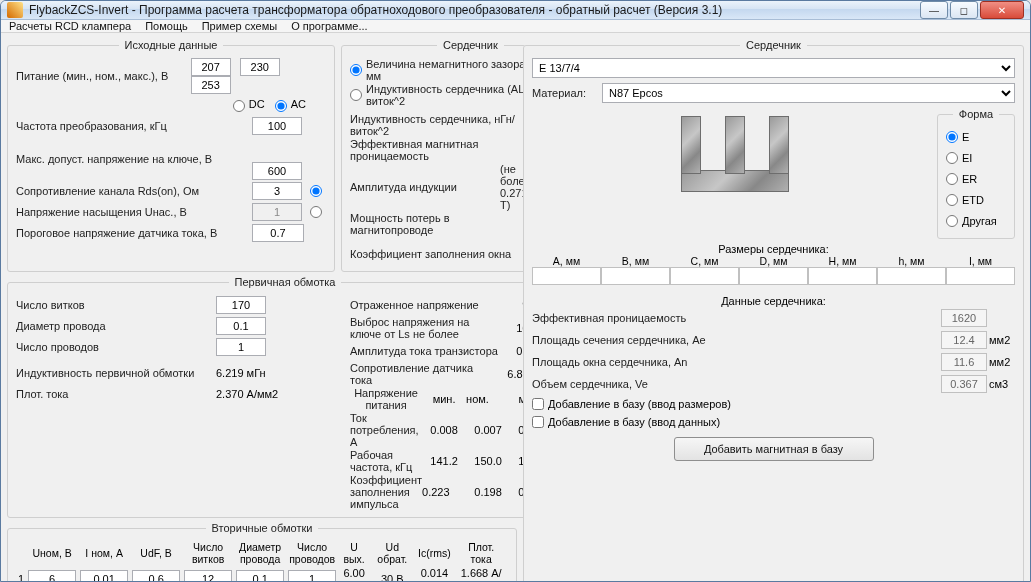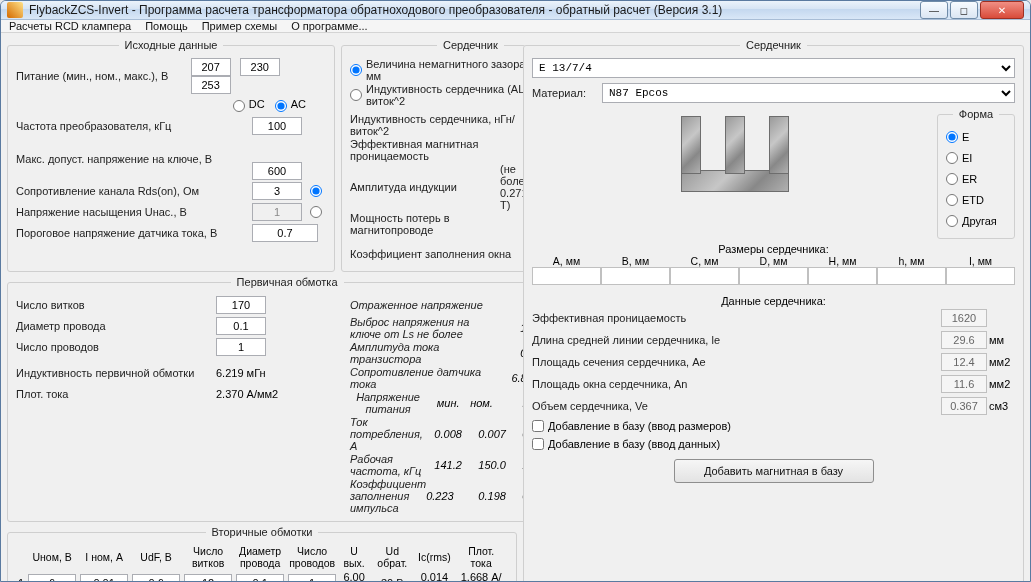--- a/index.html
+++ b/index.html
@@ -94,21 +94,21 @@
   input.txt, select.txt {
     border: 1px solid #abadb3;
     background: #fff;
     font: inherit;
     padding: 1px 3px;
     height: 18px;
     text-align: center;
   }
   input.txt[readonly]{ background:#fff; color:#555;}
   input.txt.dis { background:#f0f0f0; color:#888; }
-  select.txt { text-align: left; height: 20px; padding: 0 2px; font-family: Liberation Mono, monospace; }
+  select.txt { text-align: left; height: 20px; padding: 0 2px; }
   .radio, .chk {
     width: 12px; height: 12px;
     margin: 0 4px 0 0;
     vertical-align: middle;
   }
   .btn {
     height: 24px;
     padding: 0 16px;
     background: linear-gradient(to bottom,#f6f6f6,#e3e3e3);
     border: 1px solid #8e8e8e;
@@ -118,21 +118,21 @@
   }
   
   .src-upper { display:flex; gap:6px; }
   .src-inputs { width: 335px; }
   .src-core { flex:1; }
   .triple input { width: 40px; margin-right: 6px; }
   .valcol { text-align: right; width: 60px; }
   
   .prim-grid { display:flex; gap:8px; }
   .prim-left { width: 326px; }
-  .prim-right { flex:1;font-style:italic; }
+  .prim-right { flex:1; }
   
   table.sec { border-collapse: collapse; width:100%; }
   table.sec th { font-weight: normal; padding: 1px 2px; text-align:center; font-size:10.5px;}
   table.sec td { padding: 1px 2px; text-align:center; }
   table.sec input { width: 48px; }
   
   .core-top { display:flex; }
   .core-sel { flex:1; }
   .core-shape { width: 78px; }
   .coreimg {
@@ -188,40 +188,40 @@
               <input class="txt" value="207" style="">
               <input class="txt" value="230" style="">
               <input class="txt" value="253" style="">
             </span>
           </div>
           <div class="row" style="justify-content:flex-end; gap:10px; padding-right:20px">
             <label><input type="radio" class="radio" style=""><span>DC</span></label>
             <label><input type="radio" class="radio" checked="" style=""><span>AC</span></label>
           </div>
           <div class="row">
-            <span class="lbl" style="width:236px">Частота преобразователя, кГц</span>
+            <span class="lbl" style="width:236px">Частота преобразования, кГц</span>
             <input class="txt" style="width: 50px;" value="100">
           </div>
           <div class="row">
             <span class="lbl" style="width:236px">Макс. допуст. напряжение на ключе, В</span>
             <input class="txt" style="width: 50px; margin-top: 25px;" value="600">
           </div>
           <div class="row">
             <span class="lbl" style="width:236px">Сопротивление канала Rds(on), Ом</span>
             <input class="txt" style="width: 50px;" value="3">
             <input type="radio" class="radio" checked="" style="margin-left: 8px;">
           </div>
           <div class="row">
             <span class="lbl" style="width:236px">Напряжение насыщения Uнас., В</span>
             <input class="txt dis" style="width: 50px;" readonly="" value="1">
             <input type="radio" class="radio" style="margin-left: 8px;">
           </div>
           <div class="row">
             <span class="lbl" style="width:236px">Пороговое напряжение датчика тока, В</span>
-            <input class="txt" style="width: 66px;" value="0.7">
+            <input class="txt" style="width: 52px;" value="0.7">
           </div>
         </fieldset>
 
         <fieldset class="group src-core">
           <legend>Сердечник</legend>
           <div class="row">
             <input type="radio" class="radio" checked="" style="">
             <span class="lbl" style="flex:1">Величина немагнитного зазора, мм</span>
             <input class="txt" style="width: 48px;" value="0.05">
           </div>
@@ -434,25 +434,20 @@
             <input style="">
         </div>
 
         <div style="text-align:center;margin-top:10px">Данные сердечника:</div>
         <div class="cd-row">
             <span class="lbl">Эффективная проницаемость</span>
             <input readonly="" value="1620" style="">
             <span class="unit"></span>
           </div>
         <div class="cd-row">
-            <span class="lbl">Длина средней линии сердечника, le</span>
-            <input readonly="" value="29.6" style="">
-            <span class="unit">мм</span>
-          </div>
-        <div class="cd-row">
             <span class="lbl">Площадь сечения сердечника, Ae</span>
             <input readonly="" value="12.4" style="">
             <span class="unit">мм2</span>
           </div>
         <div class="cd-row">
             <span class="lbl">Площадь окна сердечника, An</span>
             <input readonly="" value="11.6" style="">
             <span class="unit">мм2</span>
           </div>
         <div class="cd-row">

